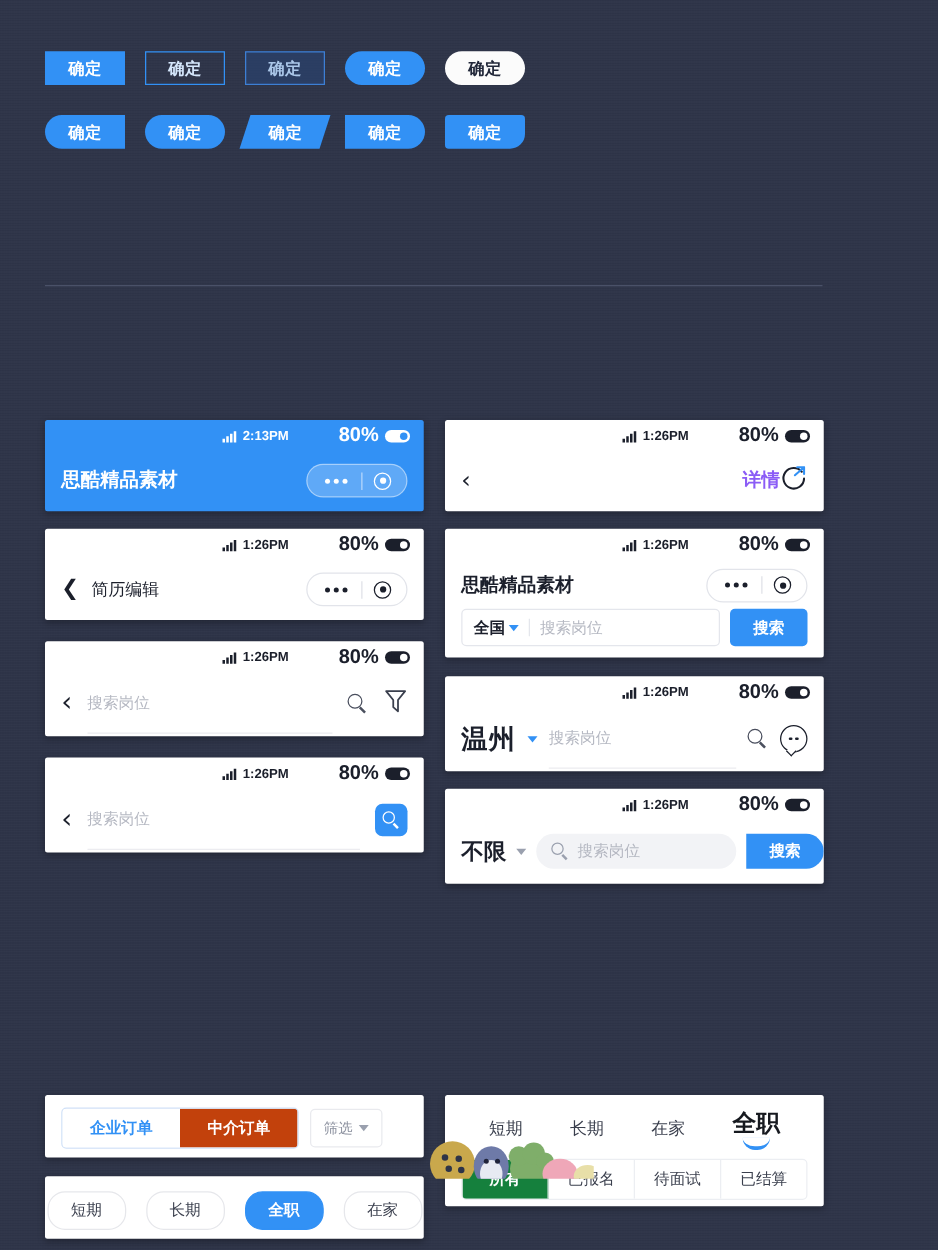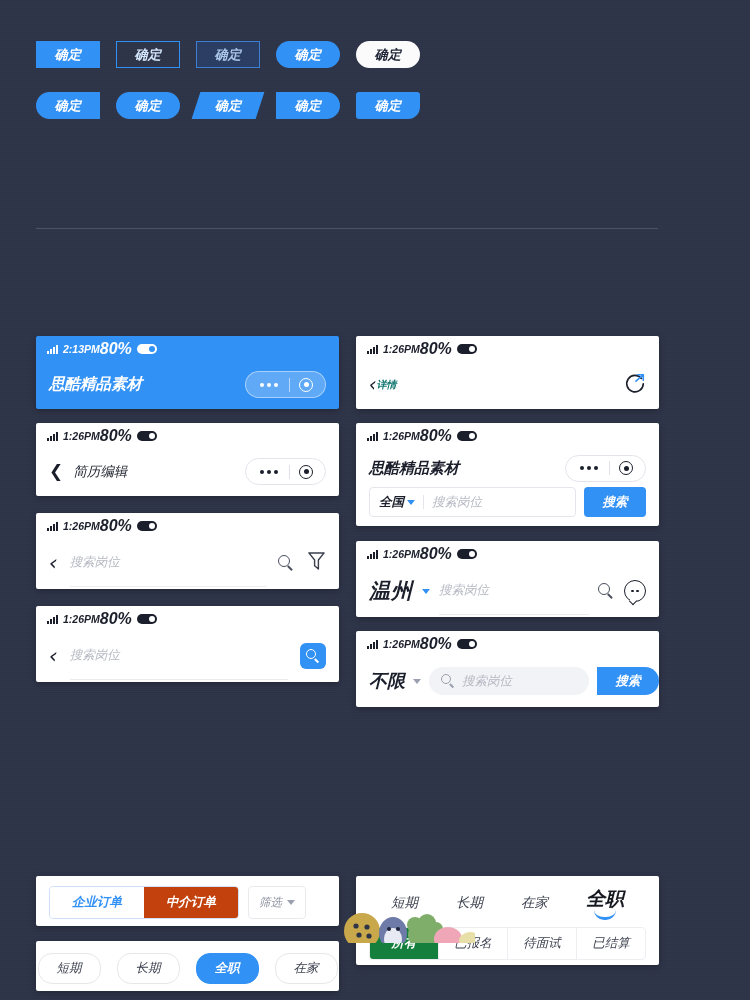--- a/index.html
+++ b/index.html
@@ -12,21 +12,21 @@
   }
   
   .noise {
     position:absolute; inset:0;
     background-image:
       repeating-linear-gradient(0deg, rgba(255,255,255,0.015) 0px, rgba(255,255,255,0.015) 1px, transparent 1px, transparent 2px),
       repeating-linear-gradient(90deg, rgba(0,0,0,0.02) 0px, rgba(0,0,0,0.02) 1px, transparent 1px, transparent 2px);
     pointer-events:none;
     z-index:0;
   }
-  .page { position:relative; z-index:1; width:750px; height:943px;font-style:italic; }
+  .page { position:relative; z-index:1; width:750px; height:943px; }
 
   
   .btn-row { position:absolute; display:flex; align-items:center; }
   .btn-row-1 { left:36px; top:41px; }
   .btn-row-2 { left:36px; top:92px; }
   .btn {
     font-family:"Liberation Sans","DejaVu Sans",sans-serif;
     font-size:13px;
     font-weight:bold;
     color:#ffffff;
@@ -63,22 +63,22 @@
   
   .card {
     position:absolute;
     background:#ffffff;
     border-radius:2px;
     box-shadow:0 2px 6px rgba(0,0,0,0.28);
     overflow:hidden;
   }
   .card.blue { background:#3291f5; }
   .statusbar {
-    display:flex; align-items:center; justify-content:flex-start;
-    padding:0 11px; height:26px;
+    display:flex; align-items:center; justify-content:flex-end;
+    padding:0 11px; height:26px;gap:40px;
   }
   .sb-left { display:flex; align-items:center; gap:5px; }
   .sb-time { font-size:10.5px; font-weight:bold; color:#1b1f2b; font-family:"Liberation Sans",sans-serif;}
   .blue .sb-time, .blue .sb-pct { color:#ffffff; }
   .sb-right { display:flex; align-items:center; gap:5px; }
   .sb-pct { font-size:16px; font-weight:bold; color:#1b1f2b; }
   .batt {
     width:20px; height:10px; border-radius:5px; background:#1b1f2b;
     position:relative;
   }
@@ -90,21 +90,21 @@
   .blue .batt::after { background:#3291f5; }
   .signal { display:flex; align-items:flex-end; gap:1px; height:9px; }
   .signal i { display:block; width:2px; background:#1b1f2b; }
   .blue .signal i { background:#ffffff; }
   .signal i:nth-child(1){height:3px;} .signal i:nth-child(2){height:5px;}
   .signal i:nth-child(3){height:7px;} .signal i:nth-child(4){height:9px;}
 
   .navbody { display:flex; align-items:center; padding:0 13px; }
   .nav-title { font-size:15px; font-weight:bold; color:#1b1f2b; }
   .blue .nav-title { color:#ffffff; font-size:15.5px; }
-  .nav-title-center { flex:1; text-align:left; font-size:10px; font-weight:bold; color:#0f766e; }
+  .nav-title-center { flex:1; text-align:right; font-size:15px; font-weight:bold; color:#8b5cf6; }
 
   .capsule {
     display:flex; align-items:center;
     height:27px; border-radius:14px;
     border:1px solid #e2e4ea;
     background:#ffffff;
     padding:0 3px;
   }
   .blue .capsule { background:rgba(255,255,255,0.22); border-color:rgba(255,255,255,0.45); }
   .cap-dots { display:flex; align-items:center; gap:3px; padding:0 11px; }
@@ -151,21 +151,21 @@
   .bubble::after{content:"";position:absolute;bottom:-3px;left:5px;width:5px;height:5px;background:#fff;border-right:1.6px solid #1b1f2b;border-bottom:1.6px solid #1b1f2b;transform:rotate(45deg);}
 
   .sq-search { width:26px;height:26px;border-radius:6px;background:#3291f5;display:flex;align-items:center;justify-content:center;cursor:pointer;}
   .sq-search .mg-c { border-color:#fff !important; }
   .sq-search .mg-h { background:#fff !important; }
 
   .greysearch { flex:1; display:flex;align-items:center;gap:7px;height:28px;border-radius:14px;background:#f2f3f6;padding:0 12px; }
   .pillbtn { background:#3291f5;color:#fff;font-size:12.5px;font-weight:bold;height:28px;width:62px;border-radius:0 14px 14px 0;display:flex;align-items:center;justify-content:center;cursor:pointer;}
 
   
-  .segwrap { display:flex; padding:10px 13px; gap:9px; }
+  .segwrap { display:flex; align-items:center; padding:10px 13px; gap:9px; }
   .seg { display:flex; border:1px solid #cfe0f7; border-radius:4px; overflow:hidden; }
   .seg-item { font-size:12.5px; font-weight:bold; padding:7px 22px; cursor:pointer; }
   .seg-item.off { background:#ffffff; color:#3291f5; }
   .seg-item.on  { background:#c2410c; color:#ffffff; }
   .filt { display:flex;align-items:center;gap:5px;font-size:11.5px;color:#8b909e;border:1px solid #e9eaee;border-radius:4px;padding:7px 10px;cursor:pointer;}
 
   .chips { display:flex; align-items:center; justify-content:center; gap:16px; padding:12px 0; }
   .chip { font-size:12.5px; color:#3a3f4d; border:1px solid #e6e7eb; border-radius:14px; padding:6px 18px; cursor:pointer; }
   .chip.on { background:#3291f5; color:#fff; border-color:#3291f5; font-weight:bold; }
 

